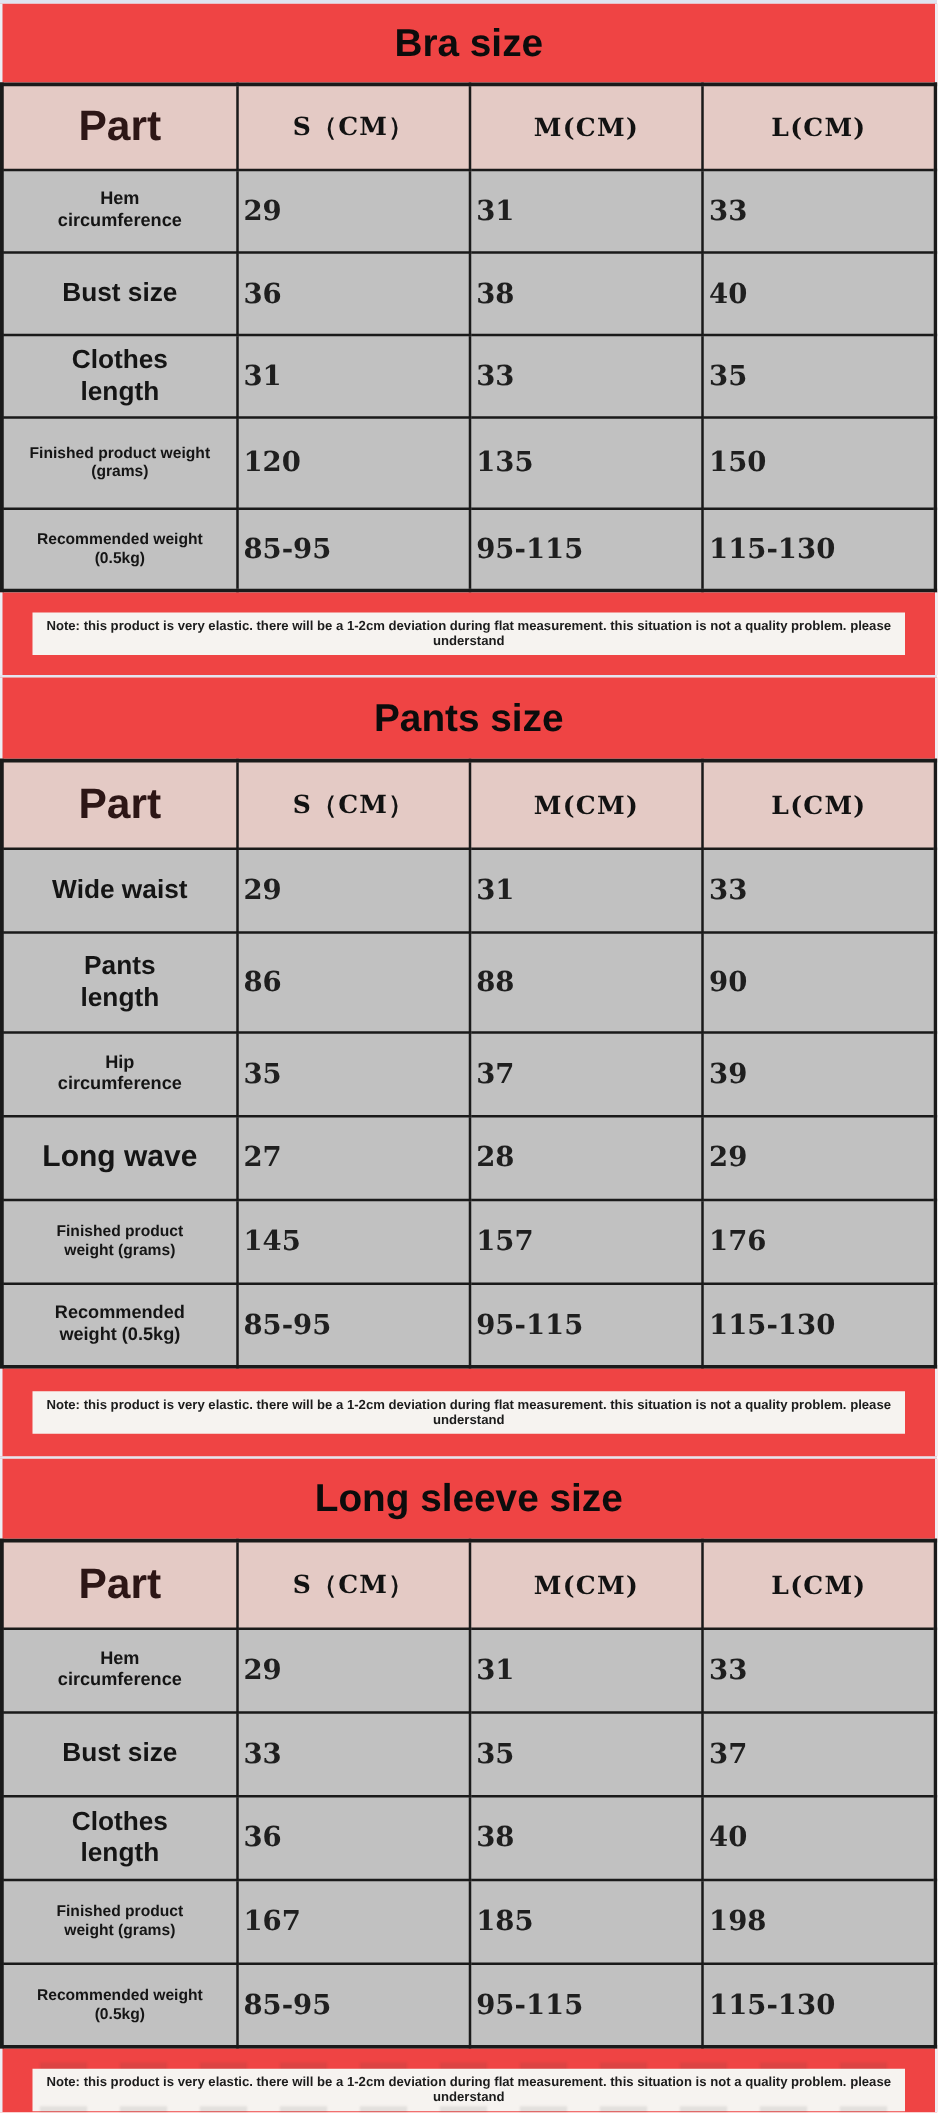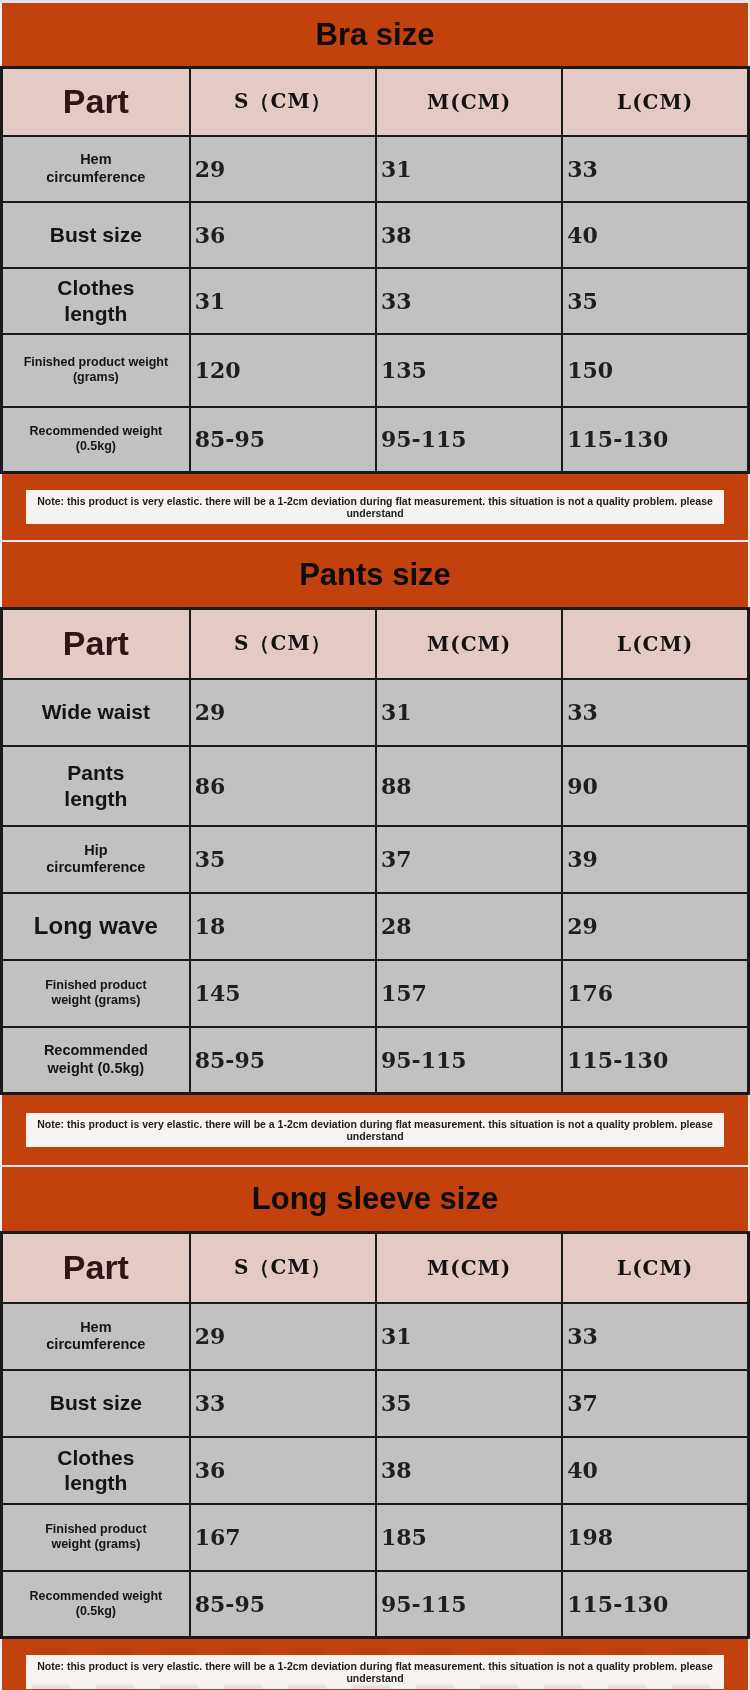--- a/index.html
+++ b/index.html
@@ -1,20 +1,20 @@
 <!DOCTYPE html>
 <html><head>
 <meta charset="utf-8">
 <style>
   html,body{margin:0;padding:0;background:#ffffff;}
   body{width:750px;font-family:"Liberation Sans",sans-serif;}
   .page{position:relative;width:750px;height:1690px;overflow:hidden;background:#fff;
         --header-bg:#e4cac5;--cell-bg:#c1c1c1;--grid:#1a1a1a;--part-text:#2d1616;--edge:#dfe4f0;}
   .edge-line{height:3px;background:var(--edge);}
-  .white-strip{background:#c2410c;border-left:2px solid #eceef5;border-right:2px solid #eceef5;box-sizing:border-box;}
+  .white-strip{background:#ef4444;border-left:2px solid #eceef5;border-right:2px solid #eceef5;box-sizing:border-box;}
 
   .title-wrap{display:flex;align-items:center;justify-content:center;}
   .section-title{margin:0;font-size:31px;font-weight:700;letter-spacing:0;color:#0c0c0c;}
 
   table.size-table{width:750px;border-collapse:collapse;table-layout:fixed;
                    border:3px solid var(--grid);box-sizing:border-box;}
   table.size-table col.c0{width:25.2%;}
   table.size-table th,table.size-table td{border:2px solid var(--grid);padding:0 4px;box-sizing:border-box;}
   thead th{background:var(--header-bg);}
   th.part-cell{font-size:34px;font-weight:700;color:var(--part-text);font-family:"Liberation Sans",sans-serif;}
@@ -138,21 +138,21 @@
               <td class="value-cell">90</td>
             </tr>
             <tr style="height: 67px;">
               <th class="row-label lbl-sm"><span>Hip</span><br><span>circumference</span></th>
               <td class="value-cell">35</td>
               <td class="value-cell">37</td>
               <td class="value-cell">39</td>
             </tr>
             <tr style="height: 67px;">
               <th class="row-label lbl-xl"><span>Long wave</span></th>
-              <td class="value-cell">18</td>
+              <td class="value-cell">27</td>
               <td class="value-cell">28</td>
               <td class="value-cell">29</td>
             </tr>
             <tr style="height: 67px;">
               <th class="row-label lbl-xs lbl-left"><span>Finished product</span><br><span>weight (grams)</span></th>
               <td class="value-cell">145</td>
               <td class="value-cell">157</td>
               <td class="value-cell">176</td>
             </tr>
             <tr style="height: 67px;">

